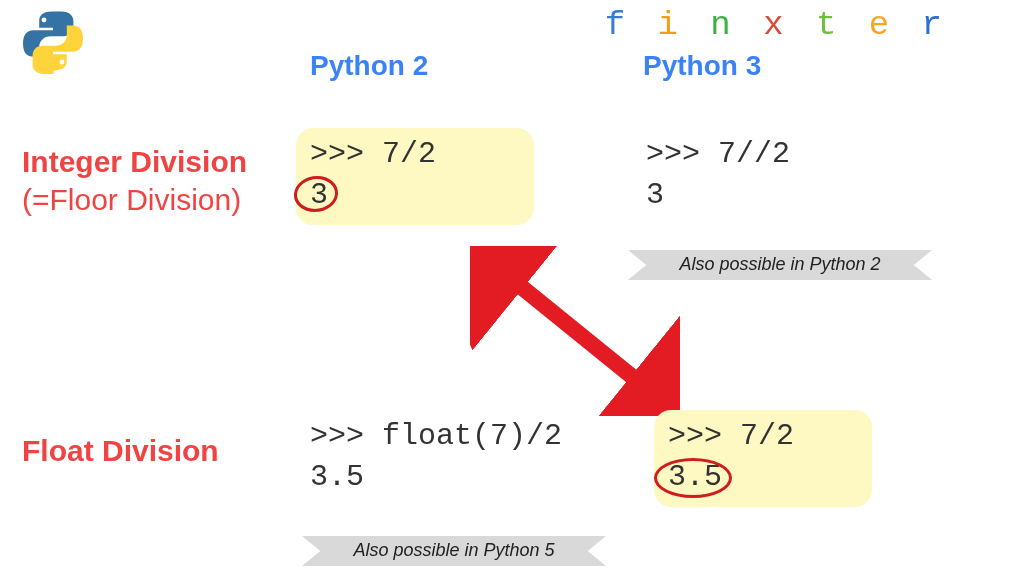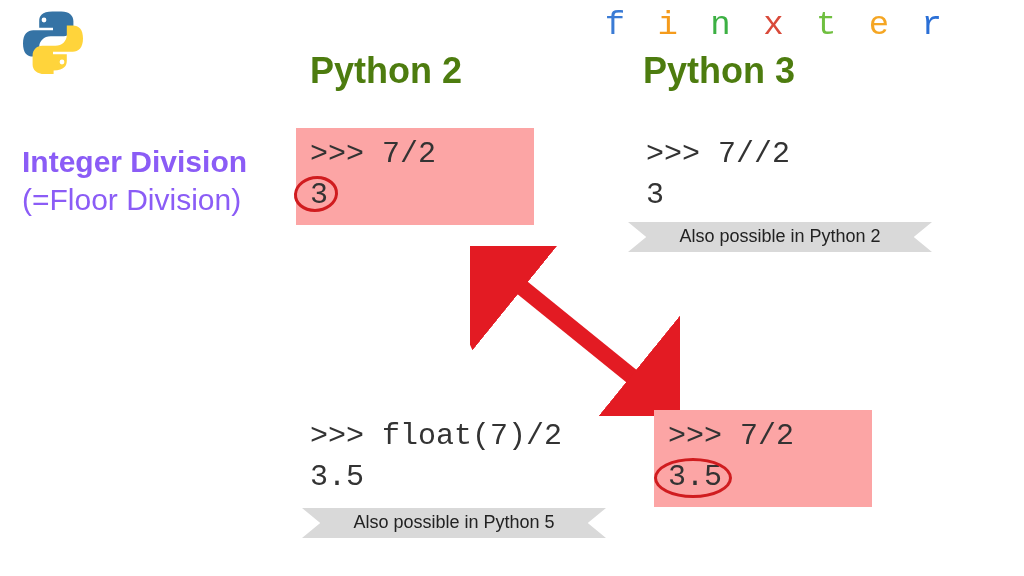--- a/index.html
+++ b/index.html
@@ -40,45 +40,45 @@
   .c-green1 { color:#3cb043; }
   .c-red    { color:#d94a3a; }
   .c-green2 { color:#6fbf3f; }
   .c-orange2{ color:#f5a623; }
   .c-blue2  { color:#2a6fd6; }
 
   
   .colhead {
     position: absolute;
     font-weight: 700;
-    font-size: 36px;
-    color:#4d7c0f;
+    font-size: 28px;
+    color:#3b82f6;
   }
 
   
   .rowlbl {
     position: absolute;
     font-size: 30px;
-    color:#8b5cf6;
+    color:#ef4444;
     line-height: 1.25;
   }
   .rowlbl b{ font-weight:700; }
 
   
   .code {
     position: absolute;
     font-family: "Courier New", monospace;
     font-size: 30px;
     line-height: 1.35;
     color:#333;
     white-space: pre;
     padding: 6px 14px 10px 14px;
     box-sizing: border-box;
   }
-  .hl { background: #fca5a5; } 
+  .hl { background: #fef9c3; border-radius: 17px; } 
 
   
   .ring {
     position: absolute;
     border: 3px solid #d01c1f;
     border-radius: 50%;
     width: 38px;
     height: 30px;
     transform: skewX(-4deg);
   }
@@ -87,27 +87,29 @@
     border:3px solid #d01c1f;
     border-radius:50%;
     width:72px;
     height:34px;
   }
 
   
   .ribbon {
     position:absolute;
     background:#d9d9d9;
+    font-style: italic;
     font-size:18px;
     color:#222;
     padding:4px 18px 5px 18px;
     display:flex;
     align-items:center;
     justify-content:center;
     clip-path: polygon(0% 0%, 100% 0%, 94% 50%, 100% 100%, 0% 100%, 6% 50%);
+    margin-top: 28px;
   }
 
   
   .arrow-wrap {
     position:absolute;
     left:470px;
     top:246px;
     width:210px;
     height:170px;
     pointer-events:none;
@@ -158,20 +160,23 @@
           <path d="M0 0 L10 5 L0 10 z" fill="#E31B23"></path>
         </marker>
         <marker id="ah2" viewBox="0 0 10 10" refX="8" refY="5" markerWidth="10" markerHeight="10" orient="auto">
           <path d="M10 0 L0 5 L10 10 z" fill="#E31B23"></path>
         </marker>
       </defs>
       <line x1="28" y1="22" x2="186" y2="150" stroke="#E31B23" stroke-width="16" marker-start="url(#ah2)" marker-end="url(#ah1)"></line>
     </svg>
   </div>
 
+  <div class="rowlbl" style="left:22px; top:432px;">
+    <b>Float Division</b>
+  </div>
 
   <div class="code" style="left:296px; top:410px; width:320px;">&gt;&gt;&gt; float(7)/2
 3.5</div>
   <div class="ribbon" style="left:302px; top:508px; width:268px;">Also possible in Python 5</div>
 
   <div class="code hl" style="left:654px; top:410px; width:218px;">&gt;&gt;&gt; 7/2
 3.5</div>
   <div class="ring2" style="left:654px; top:458px;"></div>
 
 </div>

